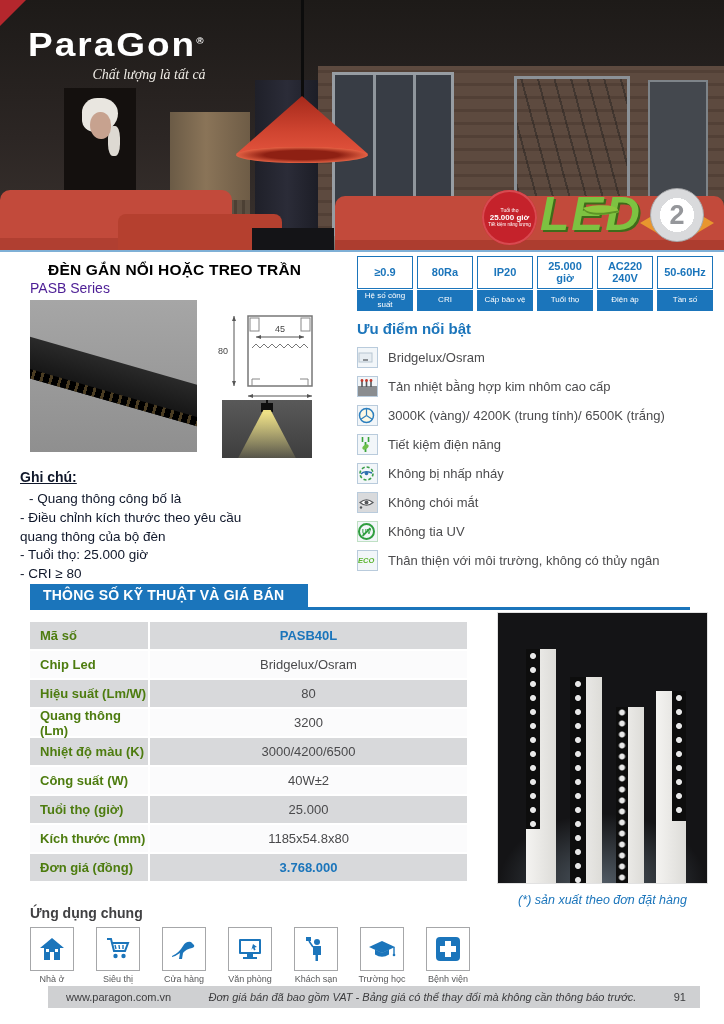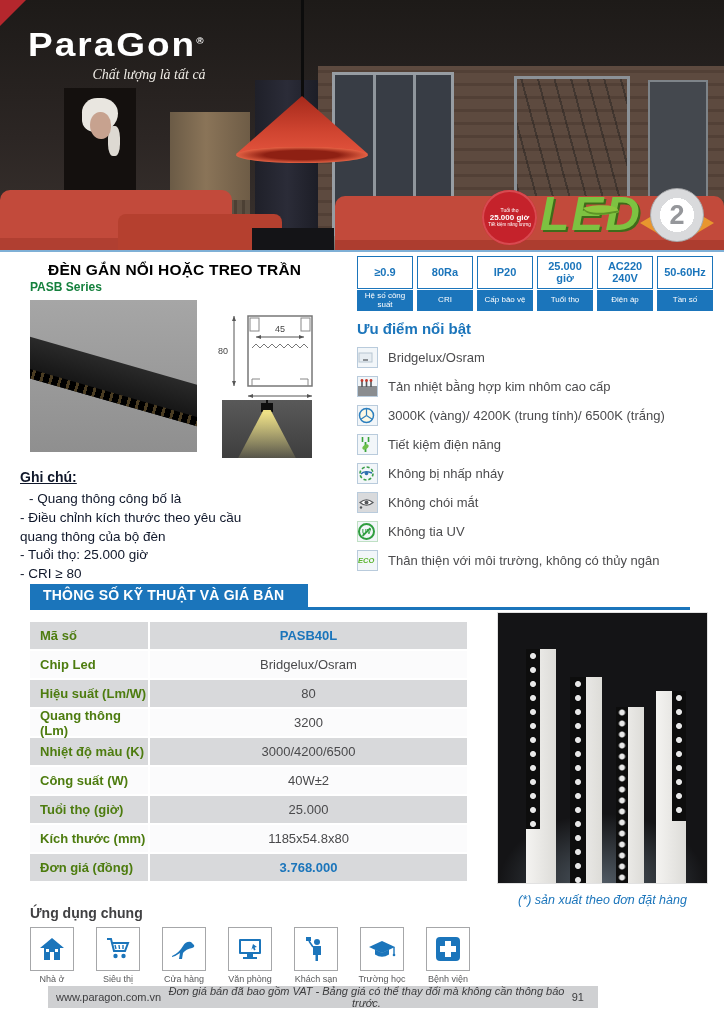--- a/index.html
+++ b/index.html
@@ -44,21 +44,21 @@
   .leaf { position:absolute; left:44px; top:14px; width:34px; height:12px; background:#8dc63f; border-radius:0 90% 0 90%; transform:rotate(-12deg); box-shadow:inset 0 -2px 0 #5d9427; }
   .badge-medal { position:absolute; left:648px; top:188px; width:58px; height:58px; z-index:4; }
   .medal-wing { position:absolute; top:22px; width:22px; height:26px; background:#e8962e; }
   .medal-wing.wl { left:-8px; clip-path:polygon(100% 0,100% 100%,0 50%); }
   .medal-wing.wr { right:-8px; clip-path:polygon(0 0,100% 50%,0 100%); }
   .medal-circle { position:absolute; left:2px; top:0; width:54px; height:54px; border-radius:50%; background:radial-gradient(circle,#ffffff 0 46%,#d9dadc 46% 72%,#b9babc 72% 100%); border:1px solid #a8a9ab; display:flex; align-items:center; justify-content:center; }
   .medal-num { font-size:27px; font-weight:bold; color:#95979b; text-shadow:1px 1px 0 #fff; }
 
   
   .prod-title { position:absolute; left:48px; top:261px; color:#000000; font-size:15.5px; font-weight:bold; letter-spacing:.2px; }
-  .prod-series { position:absolute; left:30px; top:280px; color:#15803d; font-size:12px; font-weight:bold; }
+  .prod-series { position:absolute; left:30px; top:280px; color:#4c1d95; font-size:14px; font-weight:normal; }
 
   
   .spec-row { position:absolute; left:357px; top:256px; display:flex; gap:4px; }
   .spec-badge { width:56px; }
   .spec-val { height:33px; border:1.5px solid #1b75bb; background:#fff; color:#1b75bb; font-size:11px; font-weight:bold; display:flex; align-items:center; justify-content:center; text-align:center; white-space:pre-line; line-height:1.05; }
   .spec-lab { height:21px; margin-top:1px; background:#1b75bb; color:#fff; font-size:8px; display:flex; align-items:center; justify-content:center; text-align:center; line-height:1.1; padding:1px; }
 
   
   .prod-photo { position:absolute; left:30px; top:300px; width:167px; height:152px; background:linear-gradient(180deg,#a6a6a6,#8f8f8f); overflow:hidden; }
   .led-bar { position:absolute; left:-30px; top:62px; width:230px; height:40px; background:linear-gradient(180deg,#2a2a2a,#111); transform:rotate(16deg); }
@@ -107,21 +107,21 @@
   .figure-note { position:absolute; left:497px; top:893px; width:211px; text-align:center; font-size:12.5px; font-style:italic; color:#1b75bb; }
 
   
   .apps-title { position:absolute; left:30px; top:905px; font-size:14px; font-weight:bold; color:#414143; }
   .apps { position:absolute; left:30px; top:927px; display:flex; gap:22px; }
   .app { width:44px; display:flex; flex-direction:column; align-items:center; }
   .app-box { width:44px; height:44px; border:1px solid #a6a7a9; background:#fff; display:flex; align-items:center; justify-content:center; }
   .app-label { font-size:9px; color:#58595b; margin-top:3px; white-space:nowrap; }
 
   
-  .footer { position:absolute; left:48px; top:986px; width:550px; height:22px; background:#cfd0d2; display:flex; align-items:center; font-size:11px; color:#3c3c3e; padding:0 14px 0 8px; }
+  .footer { position:absolute; left:48px; top:986px; width:652px; height:22px; background:#cfd0d2; display:flex; align-items:center; font-size:11px; color:#3c3c3e; padding:0 14px 0 18px; }
   .footer .disc { flex:1; text-align:center; font-style:italic; }
   .dim-text { font-size:9px; fill:#454545; font-family:"Liberation Sans",sans-serif; }
 </style>
 </head>
 <body>
 
 <div class="page">
 
   <div class="hero">
     <div class="corner-fold"></div>

